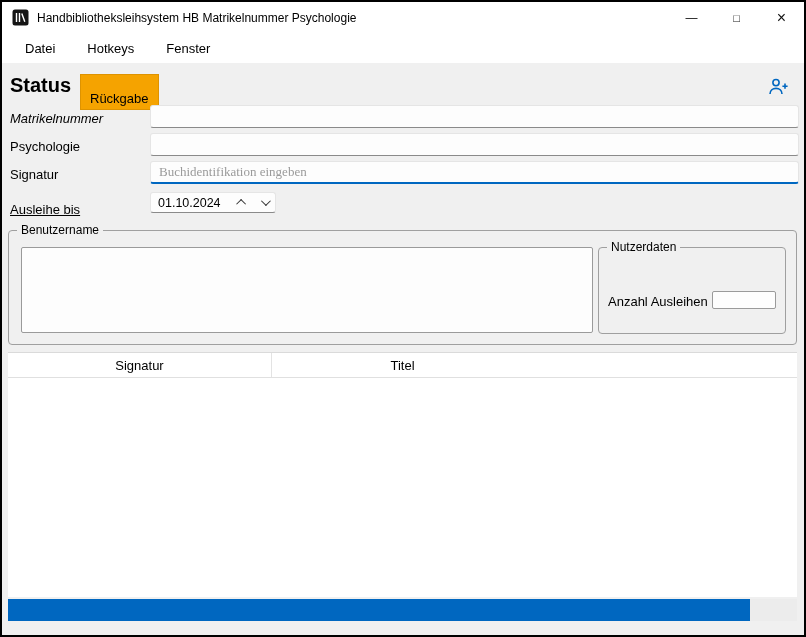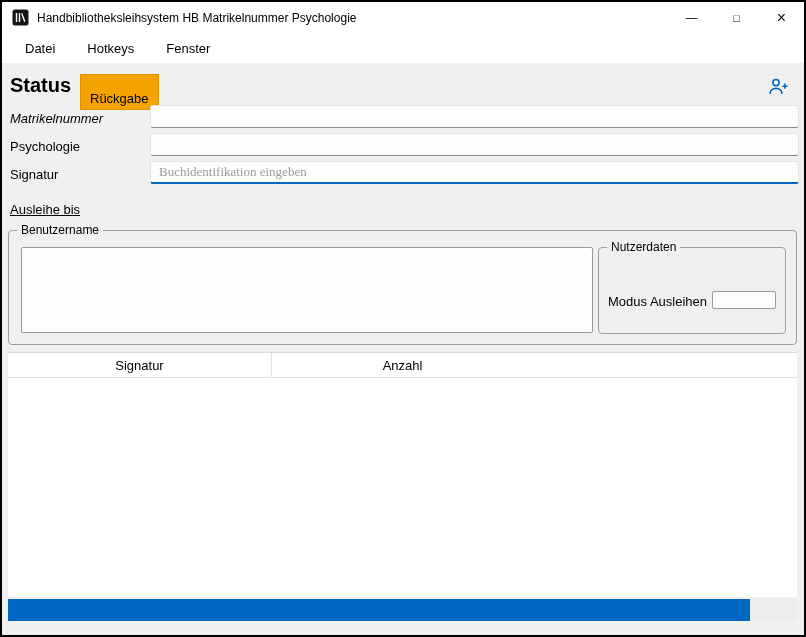--- a/index.html
+++ b/index.html
@@ -162,36 +162,45 @@
   <div class="field-label lbl-1">Matrikelnummer</div>
   <input class="textfield tf-1" value="" style="">
 
   <div class="field-label lbl-2">Psychologie</div>
   <input class="textfield tf-2" value="" style="">
 
   <div class="field-label lbl-3">Signatur</div>
   <input class="textfield tf-3 focused" placeholder="Buchidentifikation eingeben" style="">
 
   <div class="field-label lbl-4">Ausleihe bis</div>
+  <div class="date-spinner">
+    <span class="date-value">01.10.2024</span>
+    <span class="spin-btn">
+      <span class="chev up"></span>
+    </span>
+    <span class="spin-btn">
+      <span class="chev down"></span>
+    </span>
+  </div>
 
   <div class="groupbox gb-nutzer">
     <span class="gb-legend">Benutzername</span>
     <textarea class="nutzer-textarea" style=""></textarea>
 
     <div class="groupbox gb-ausleih">
       <span class="gb-legend">Nutzerdaten</span>
-      <span class="anzahl-label">Modus Ausleihen</span>
+      <span class="anzahl-label">Anzahl Ausleihen</span>
       <input class="anzahl-input" value="" style="">
     </div>
   </div>
 
   <div class="table">
     <div class="table-header">
       <div class="th th-0">Signatur</div>
-      <div class="th th-1">Anzahl</div>
+      <div class="th th-1">Titel</div>
     </div>
     <div class="table-body"></div>
   </div>
 
   <div class="progress-track">
     <div class="progress-fill" style="width: 94%;"></div>
   </div>
 
 </div>
 

